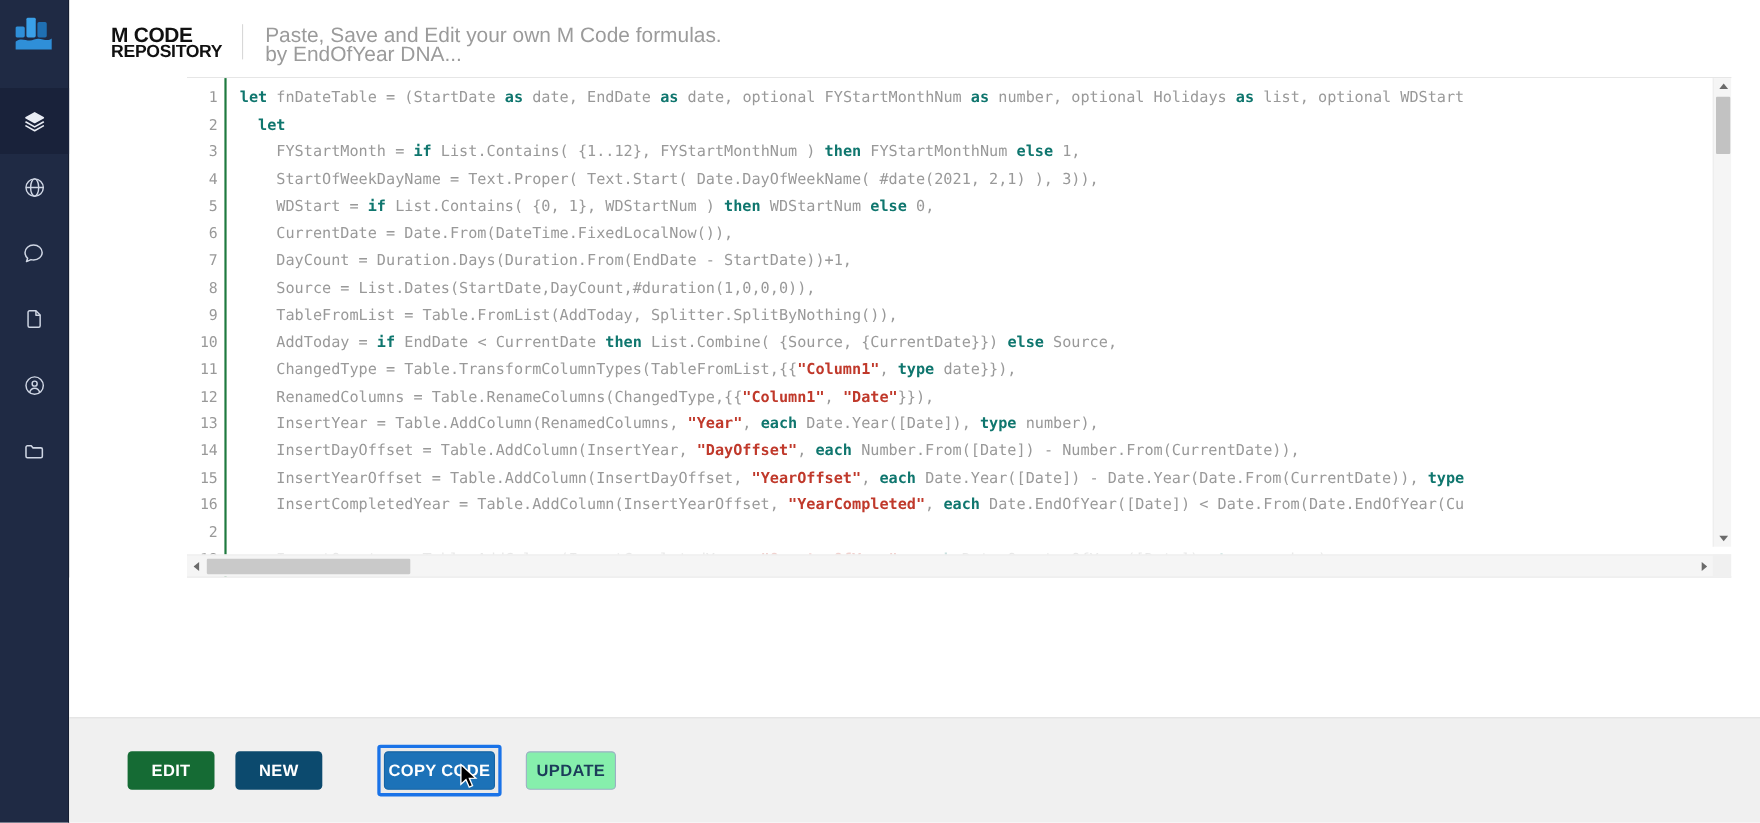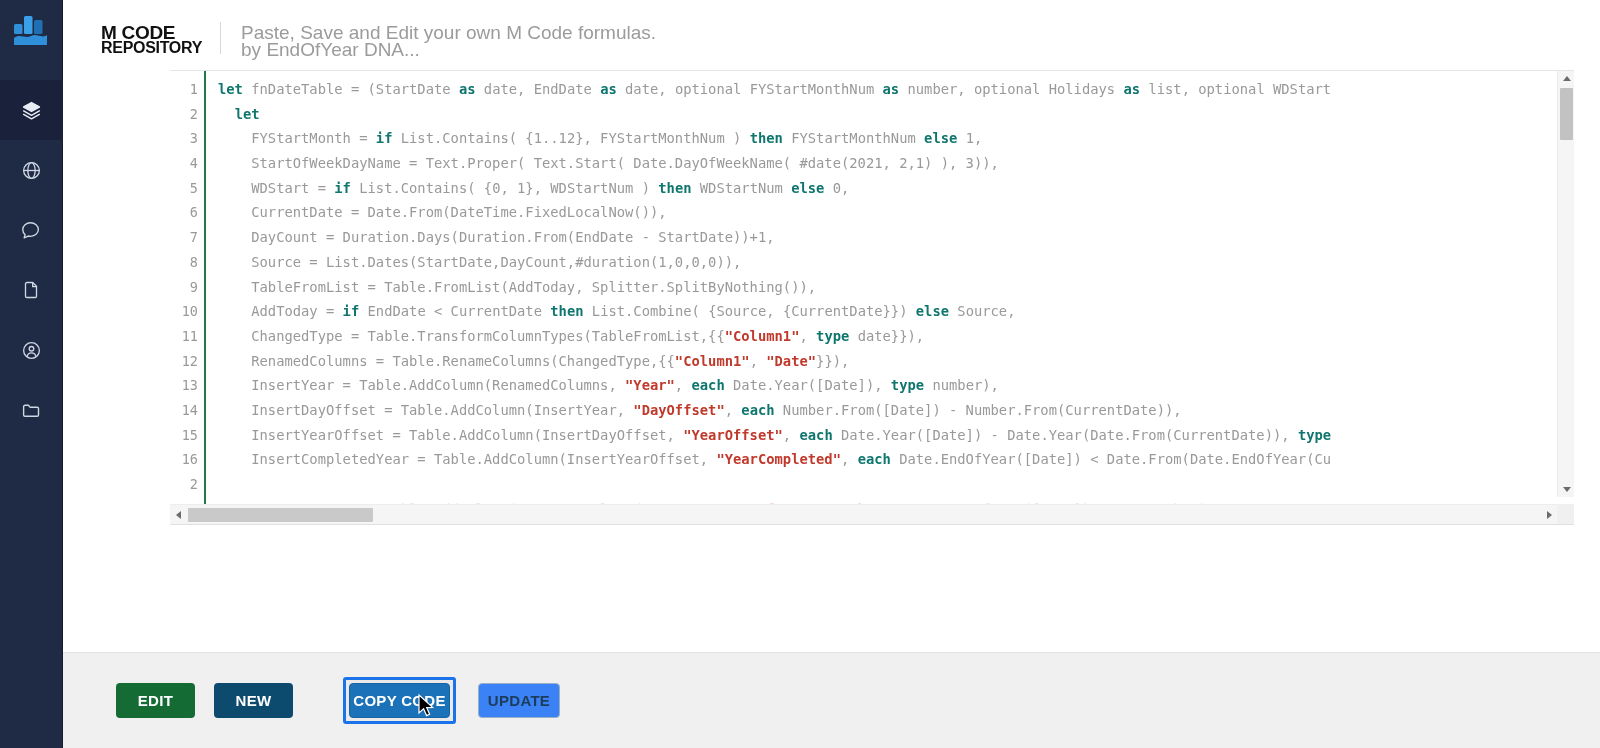--- a/index.html
+++ b/index.html
@@ -224,21 +224,21 @@
     border-radius: 3px;
     padding: 3px;
     display: inline-flex;
     background: #eaeaea;
   }
   .btn-copy {
     background: #1c72b8; width: 101px;
     border: 1px solid #1664a4;
   }
   .btn-update {
-    background: #3b82f6;
+    background: #86efac;
     color: #1c3d5a;
     width: 82px;
     margin-left: 22px;
     border: 1px solid #9bb0c4;
   }
   
   .cursor {
     position: absolute;
     left: 418px; top: 694px;
     width: 17px; height: 25px;

